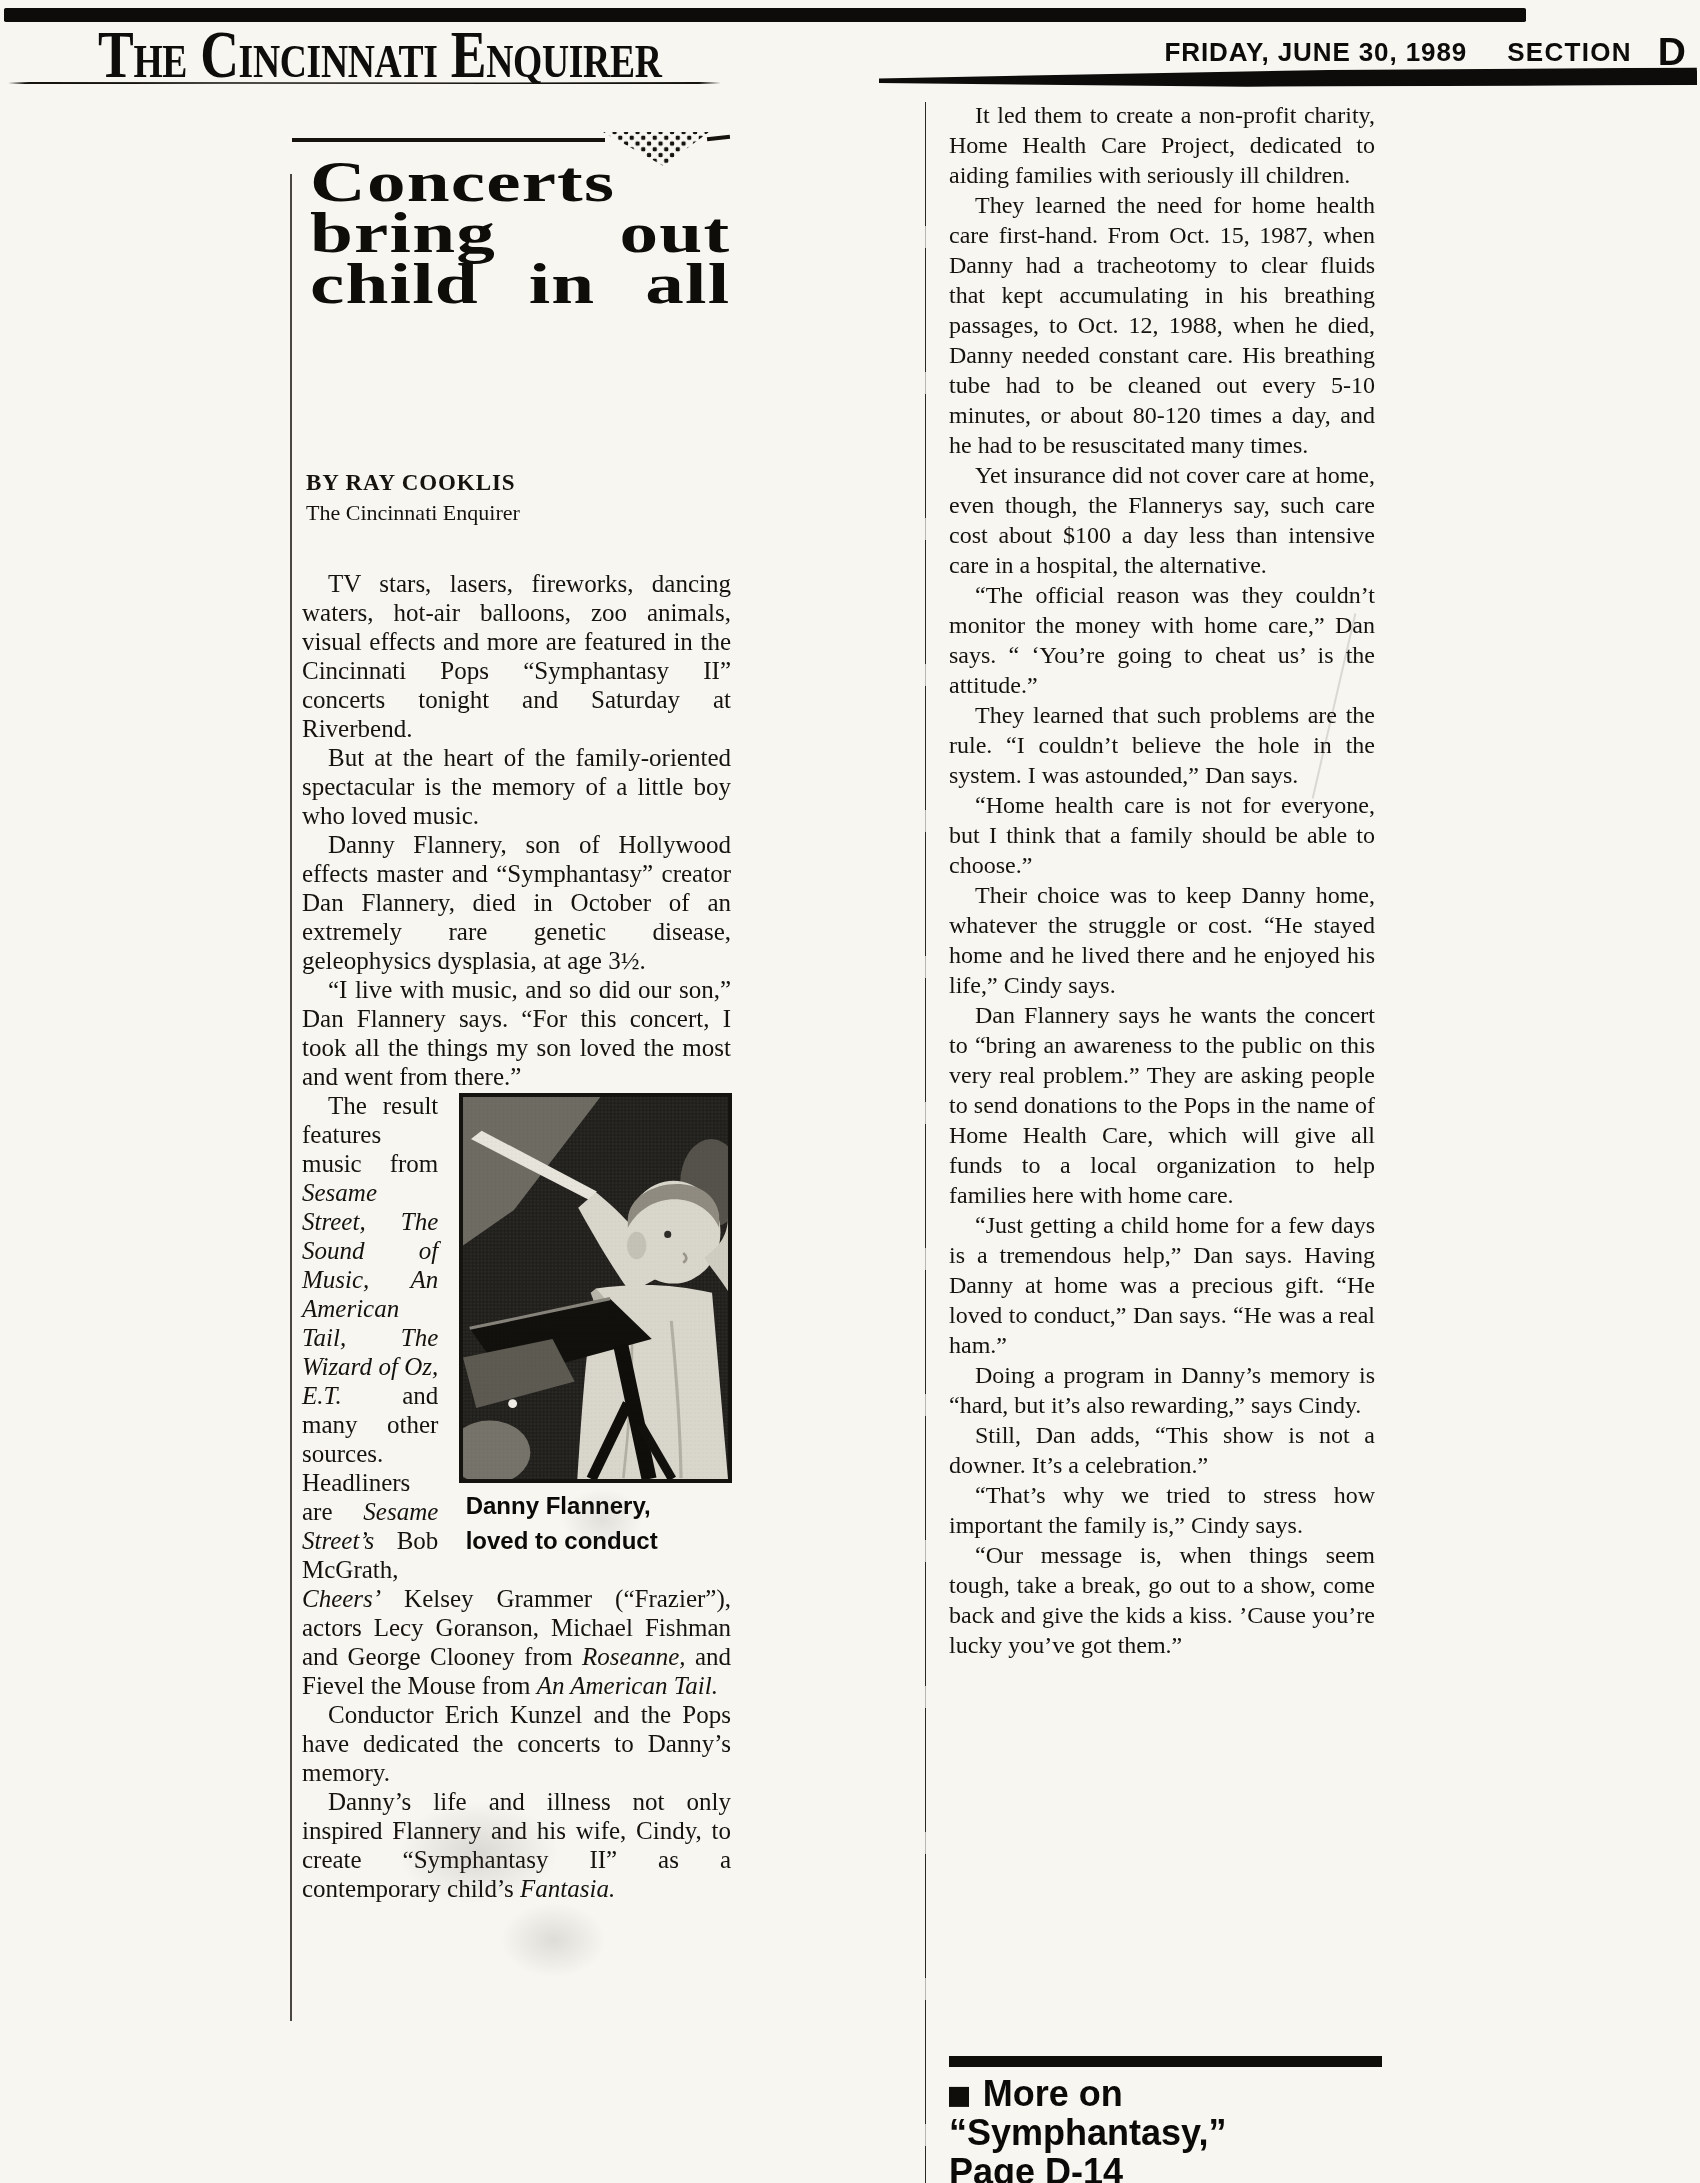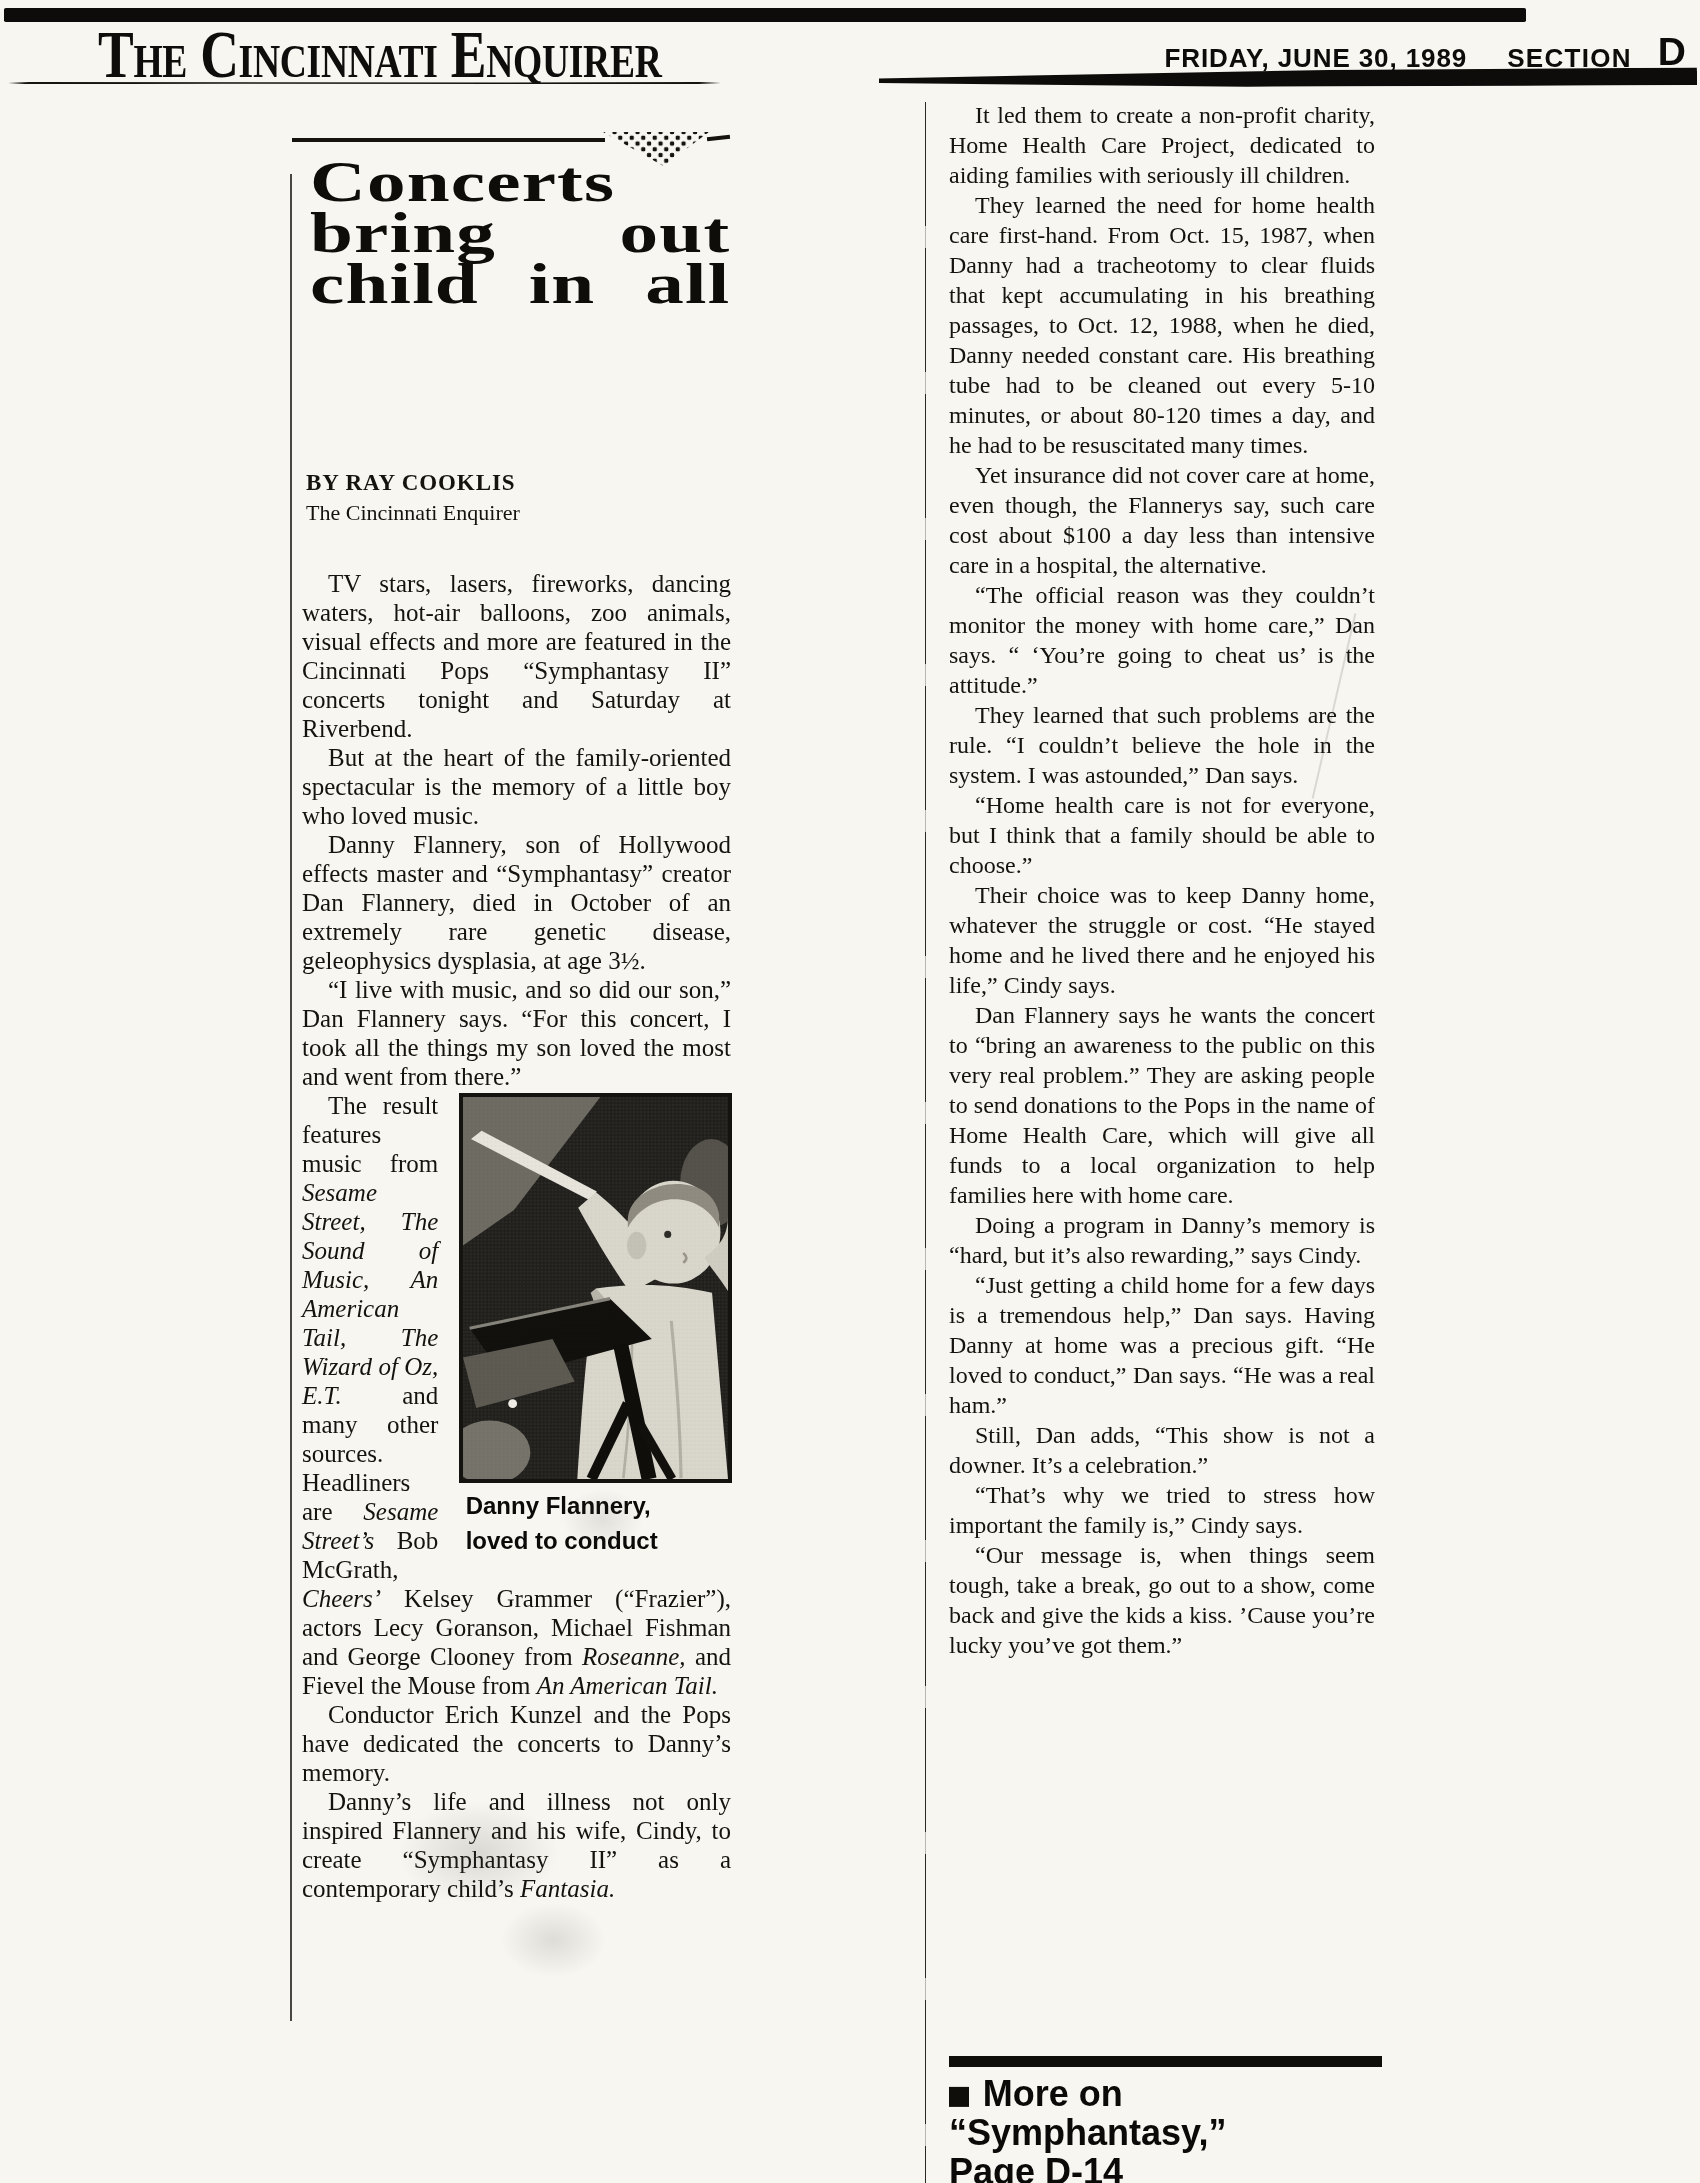--- a/index.html
+++ b/index.html
@@ -12,21 +12,21 @@
   
   .topbar{position:absolute;left:3.5px;top:7.5px;width:1522px;height:14.6px;background:#0d0c0a;border-radius:1.8px;}
   .masthead{
     position:absolute;left:98px;top:21px;
     font-weight:bold;font-variant:small-caps;font-size:67px;line-height:66px;
     letter-spacing:-0.4px;transform:scaleX(.80);transform-origin:left top;white-space:nowrap;color:#0e0d0b;
   }
   .masthead-rule{position:absolute;left:8px;top:82px;width:713px;height:2.2px;background:#17140f;
     clip-path:polygon(0 40%,3% 0,70% 20%,97% 0,100% 50%,96% 100%,30% 75%,3% 100%);}
   .dateline{
-    position:absolute;right:15px;top:30px;display:flex;align-items:flex-end;white-space:nowrap;
+    position:absolute;right:15px;top:30px;display:flex;align-items:center;white-space:nowrap;
     font-family:"Liberation Sans",sans-serif;font-weight:bold;color:#0d0c0a;
   }
   .date-text{font-size:26px;letter-spacing:0.9px;}
   .section-label{font-size:26px;letter-spacing:1.3px;margin-left:40px;}
   .section-letter{font-size:39px;margin-left:26px;letter-spacing:0;}
   .date-rule{position:absolute;left:879px;top:69px;width:818px;height:18.6px;background:#0d0c0a;
     clip-path:polygon(0 42%,20% 28%,55% 6%,100% 2%,100% 96%,45% 94%,0 66%);transform:rotate(-.25deg);}
   
   .headline-rule{position:absolute;left:292px;top:138px;width:313px;height:4px;background:#16130f;}
   .headline-rule-dash{position:absolute;left:707px;top:136px;width:23px;height:4px;background:#16130f;transform:rotate(-6deg);}
@@ -164,22 +164,22 @@
 
 <div class="right-col col">
     <p>It led them to create a non-profit charity, Home Health Care Project, dedicated to aiding families with seriously ill children.</p>
     <p>They learned the need for home health care first-hand. From Oct. 15, 1987, when Danny had a tracheotomy to clear fluids that kept accumulating in his breathing passages, to Oct. 12, 1988, when he died, Danny needed constant care. His breathing tube had to be cleaned out every 5-10 minutes, or about 80-120 times a day, and he had to be resuscitated many times.</p>
     <p>Yet insurance did not cover care at home, even though, the Flannerys say, such care cost about $100 a day less than intensive care in a hospital, the alternative.</p>
     <p>“The official reason was they couldn’t monitor the money with home care,” Dan says. “ ‘You’re going to cheat us’ is the attitude.”</p>
     <p>They learned that such problems are the rule. “I couldn’t believe the hole in the system. I was astounded,” Dan says.</p>
     <p>“Home health care is not for everyone, but I think that a family should be able to choose.”</p>
     <p>Their choice was to keep Danny home, whatever the struggle or cost. “He stayed home and he lived there and he enjoyed his life,” Cindy says.</p>
     <p>Dan Flannery says he wants the concert to “bring an awareness to the public on this very real problem.” They are asking people to send donations to the Pops in the name of Home Health Care, which will give all funds to a local organization to help families here with home care.</p>
+    <p>“Just getting a child home for a few days is a tremendous help,” Dan says. Having Danny at home was a precious gift. “He loved to conduct,” Dan says. “He was a real ham.”</p>
     <p>Doing a program in Danny’s memory is “hard, but it’s also rewarding,” says Cindy.</p>
-    <p>“Just getting a child home for a few days is a tremendous help,” Dan says. Having Danny at home was a precious gift. “He loved to conduct,” Dan says. “He was a real ham.”</p>
     <p>Still, Dan adds, “This show is not a downer. It’s a celebration.”</p>
     <p>“That’s why we tried to stress how important the family is,” Cindy says.</p>
     <p>“Our message is, when things seem tough, take a break, go out to a show, come back and give the kids a kiss. ’Cause you’re lucky you’ve got them.”</p>
   </div>
 
 <div class="footer-rule"></div>
 <div class="footer-note">
   <div><span class="bullet-square"></span><span>More on “Symphantasy,”</span></div>
   <div>Page D-14</div>
 </div>

